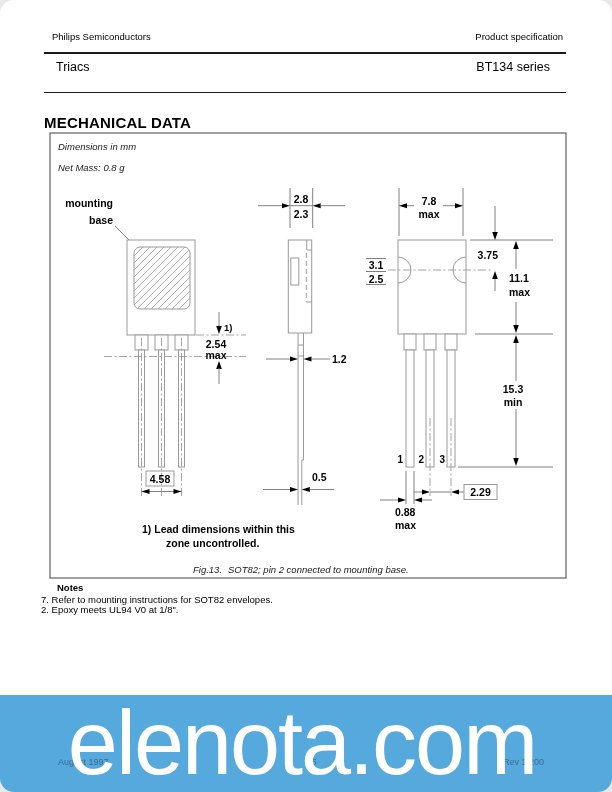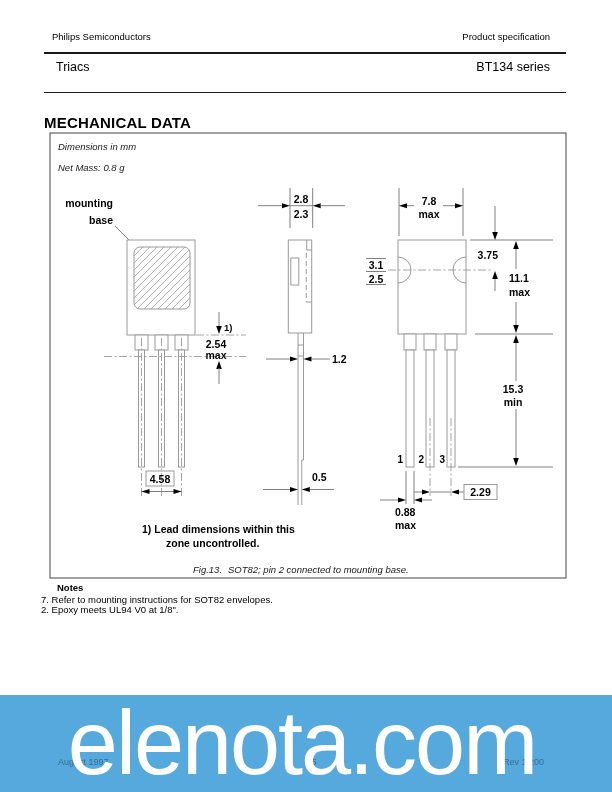--- a/index.html
+++ b/index.html
@@ -1,17 +1,17 @@
 <!DOCTYPE html>
 <html><head>
 <meta charset="utf-8">
 <style>
   html,body{margin:0;padding:0;background:#e8e8e8;}
   .page{position:relative;width:612px;height:792px;background:#fff;overflow:hidden;
-        font-family:"Liberation Sans",sans-serif;color:#000;margin:0 auto;}
+        font-family:"Liberation Sans",sans-serif;color:#000;margin:0 auto;border-radius:14px;}
   .abs{position:absolute;}
   .hdr-small{font-size:9.5px;}
   .hdr-big{font-size:12.5px;}
   .rule{position:absolute;left:44px;width:522px;background:#1a1a1a;}
   .sect{font-size:15px;font-weight:bold;letter-spacing:.2px;}
   .notes-title{font-size:9.5px;font-weight:bold;}
   .note-line{font-size:9.5px;}
   .footer-txt{font-size:9px;color:#3c6b91;z-index:6;margin-left:8px;}
   .banner{position:absolute;left:0;top:695px;width:612px;height:97px;z-index:5;}
   .wm{position:absolute;left:0;top:695px;width:604px;height:97px;z-index:7;
@@ -31,21 +31,21 @@
   .cline{stroke:#9a9a9a;stroke-width:0.9;fill:none;stroke-dasharray:8 2.5 2 2.5;}
   .arrow{fill:#000;stroke:none;}
   .hatch{stroke:#9a9a9a;stroke-width:0.8;}
 </style>
 </head>
 <body>
 
 <div class="page">
 
   <div class="abs hdr-small" style="left:52px;top:31px;">Philips Semiconductors</div>
-  <div class="abs hdr-small" style="right:62px;top:31px;">Product specification</div>
+  <div class="abs hdr-small" style="right:49px;top:31px;">Product specification</div>
   <div class="rule" style="top:52px;height:2px;"></div>
   <div class="abs hdr-big" style="left:56px;top:60px;">Triacs</div>
   <div class="abs hdr-big" style="right:62px;top:60px;">BT134 series</div>
   <div class="rule" style="top:92px;height:1.4px;"></div>
 
   <div class="abs sect" style="left:44px;top:114px;">MECHANICAL DATA</div>
 
   <svg width="612" height="792" viewBox="0 0 612 792">
 
     <rect x="50" y="133" width="516" height="445" fill="none" stroke="#555" stroke-width="1.1"></rect>

